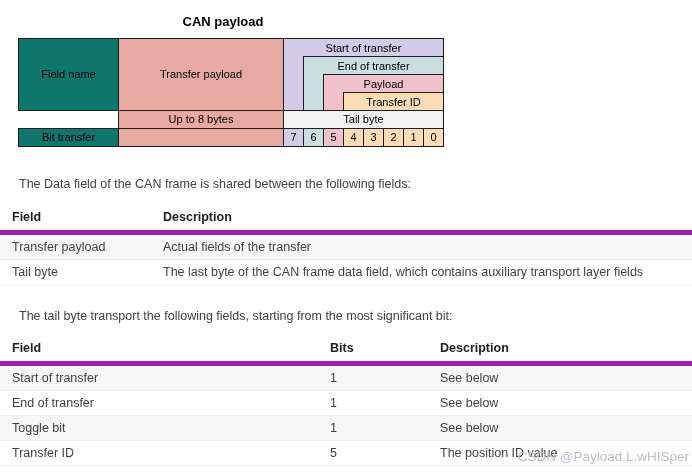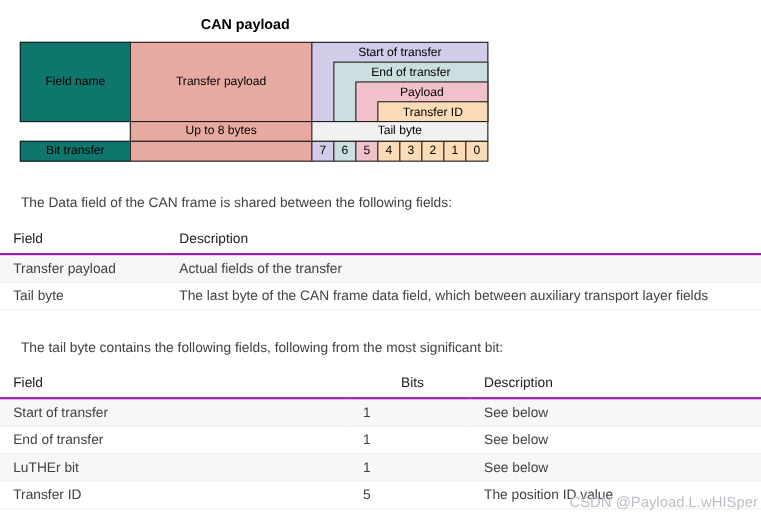--- a/index.html
+++ b/index.html
@@ -35,26 +35,26 @@
   .bitcell       { top: 90px; width: 21px; height: 19px; }
 
   
   .para { position: absolute; left: 3px; font-size: 12.5px; color: #424242; margin-left: 16px; }
   .p1 { top: 177px; }
   .p2 { top: 309px; }
 
   table.doc { position: absolute; left: 0; width: 692px; border-collapse: collapse; font-size: 12.5px; color: #424242; }
   .t1 { top: 204px; }
   .t2 { top: 335px; }
-  table.doc th { text-align: left; font-weight: normal; color: #212121; padding: 6px 8px 6px 12px; border-bottom: 2px solid #a21caf; height: 25px; }
+  table.doc th { text-align: left; font-weight: bold; color: #212121; padding: 6px 8px 6px 12px; border-bottom: 5px solid #a21caf; height: 25px; }
   table.doc td { padding: 5px 8px 5px 12px; height: 25px; border-bottom: 1px solid #efefef; }
   table.doc tr.odd td { background: #f7f7f7; }
   .t1 .col-field { width: 151px; }
   .t2 .col-field { width: 318px; }
-  .t2 .col-bits  { width: 110px; text-align: center; }
+  .t2 .col-bits  { width: 110px; }
 
   .watermark { position: absolute; right: 3px; top: 449px; font-size: 13.5px; color: #bcc0c6; }
 </style>
 </head>
 <body>
 
 <div class="diagram-wrap">
   <div class="diagram-title">CAN payload</div>
   <div class="dgrid">
 
@@ -100,26 +100,26 @@
       <th>Description</th>
     </tr>
   </thead>
   <tbody>
     <tr class="odd">
       <td>Transfer payload</td>
       <td>Actual fields of the transfer</td>
     </tr>
     <tr>
       <td>Tail byte</td>
-      <td>The last byte of the CAN frame data field, which between auxiliary transport layer fields</td>
+      <td>The last byte of the CAN frame data field, which contains auxiliary transport layer fields</td>
     </tr>
   </tbody>
 </table>
 
-<div class="para p2">The tail byte contains the following fields, following from the most significant bit:</div>
+<div class="para p2">The tail byte transport the following fields, starting from the most significant bit:</div>
 
 <table class="doc t2">
   <thead>
     <tr>
       <th class="col-field">Field</th>
       <th class="col-bits">Bits</th>
       <th>Description</th>
     </tr>
   </thead>
   <tbody>
@@ -127,21 +127,21 @@
       <td>Start of transfer</td>
       <td>1</td>
       <td>See below</td>
     </tr>
     <tr>
       <td>End of transfer</td>
       <td>1</td>
       <td>See below</td>
     </tr>
     <tr class="odd">
-      <td>LuTHEr bit</td>
+      <td>Toggle bit</td>
       <td>1</td>
       <td>See below</td>
     </tr>
     <tr>
       <td>Transfer ID</td>
       <td>5</td>
       <td>The position ID value</td>
     </tr>
   </tbody>
 </table>

